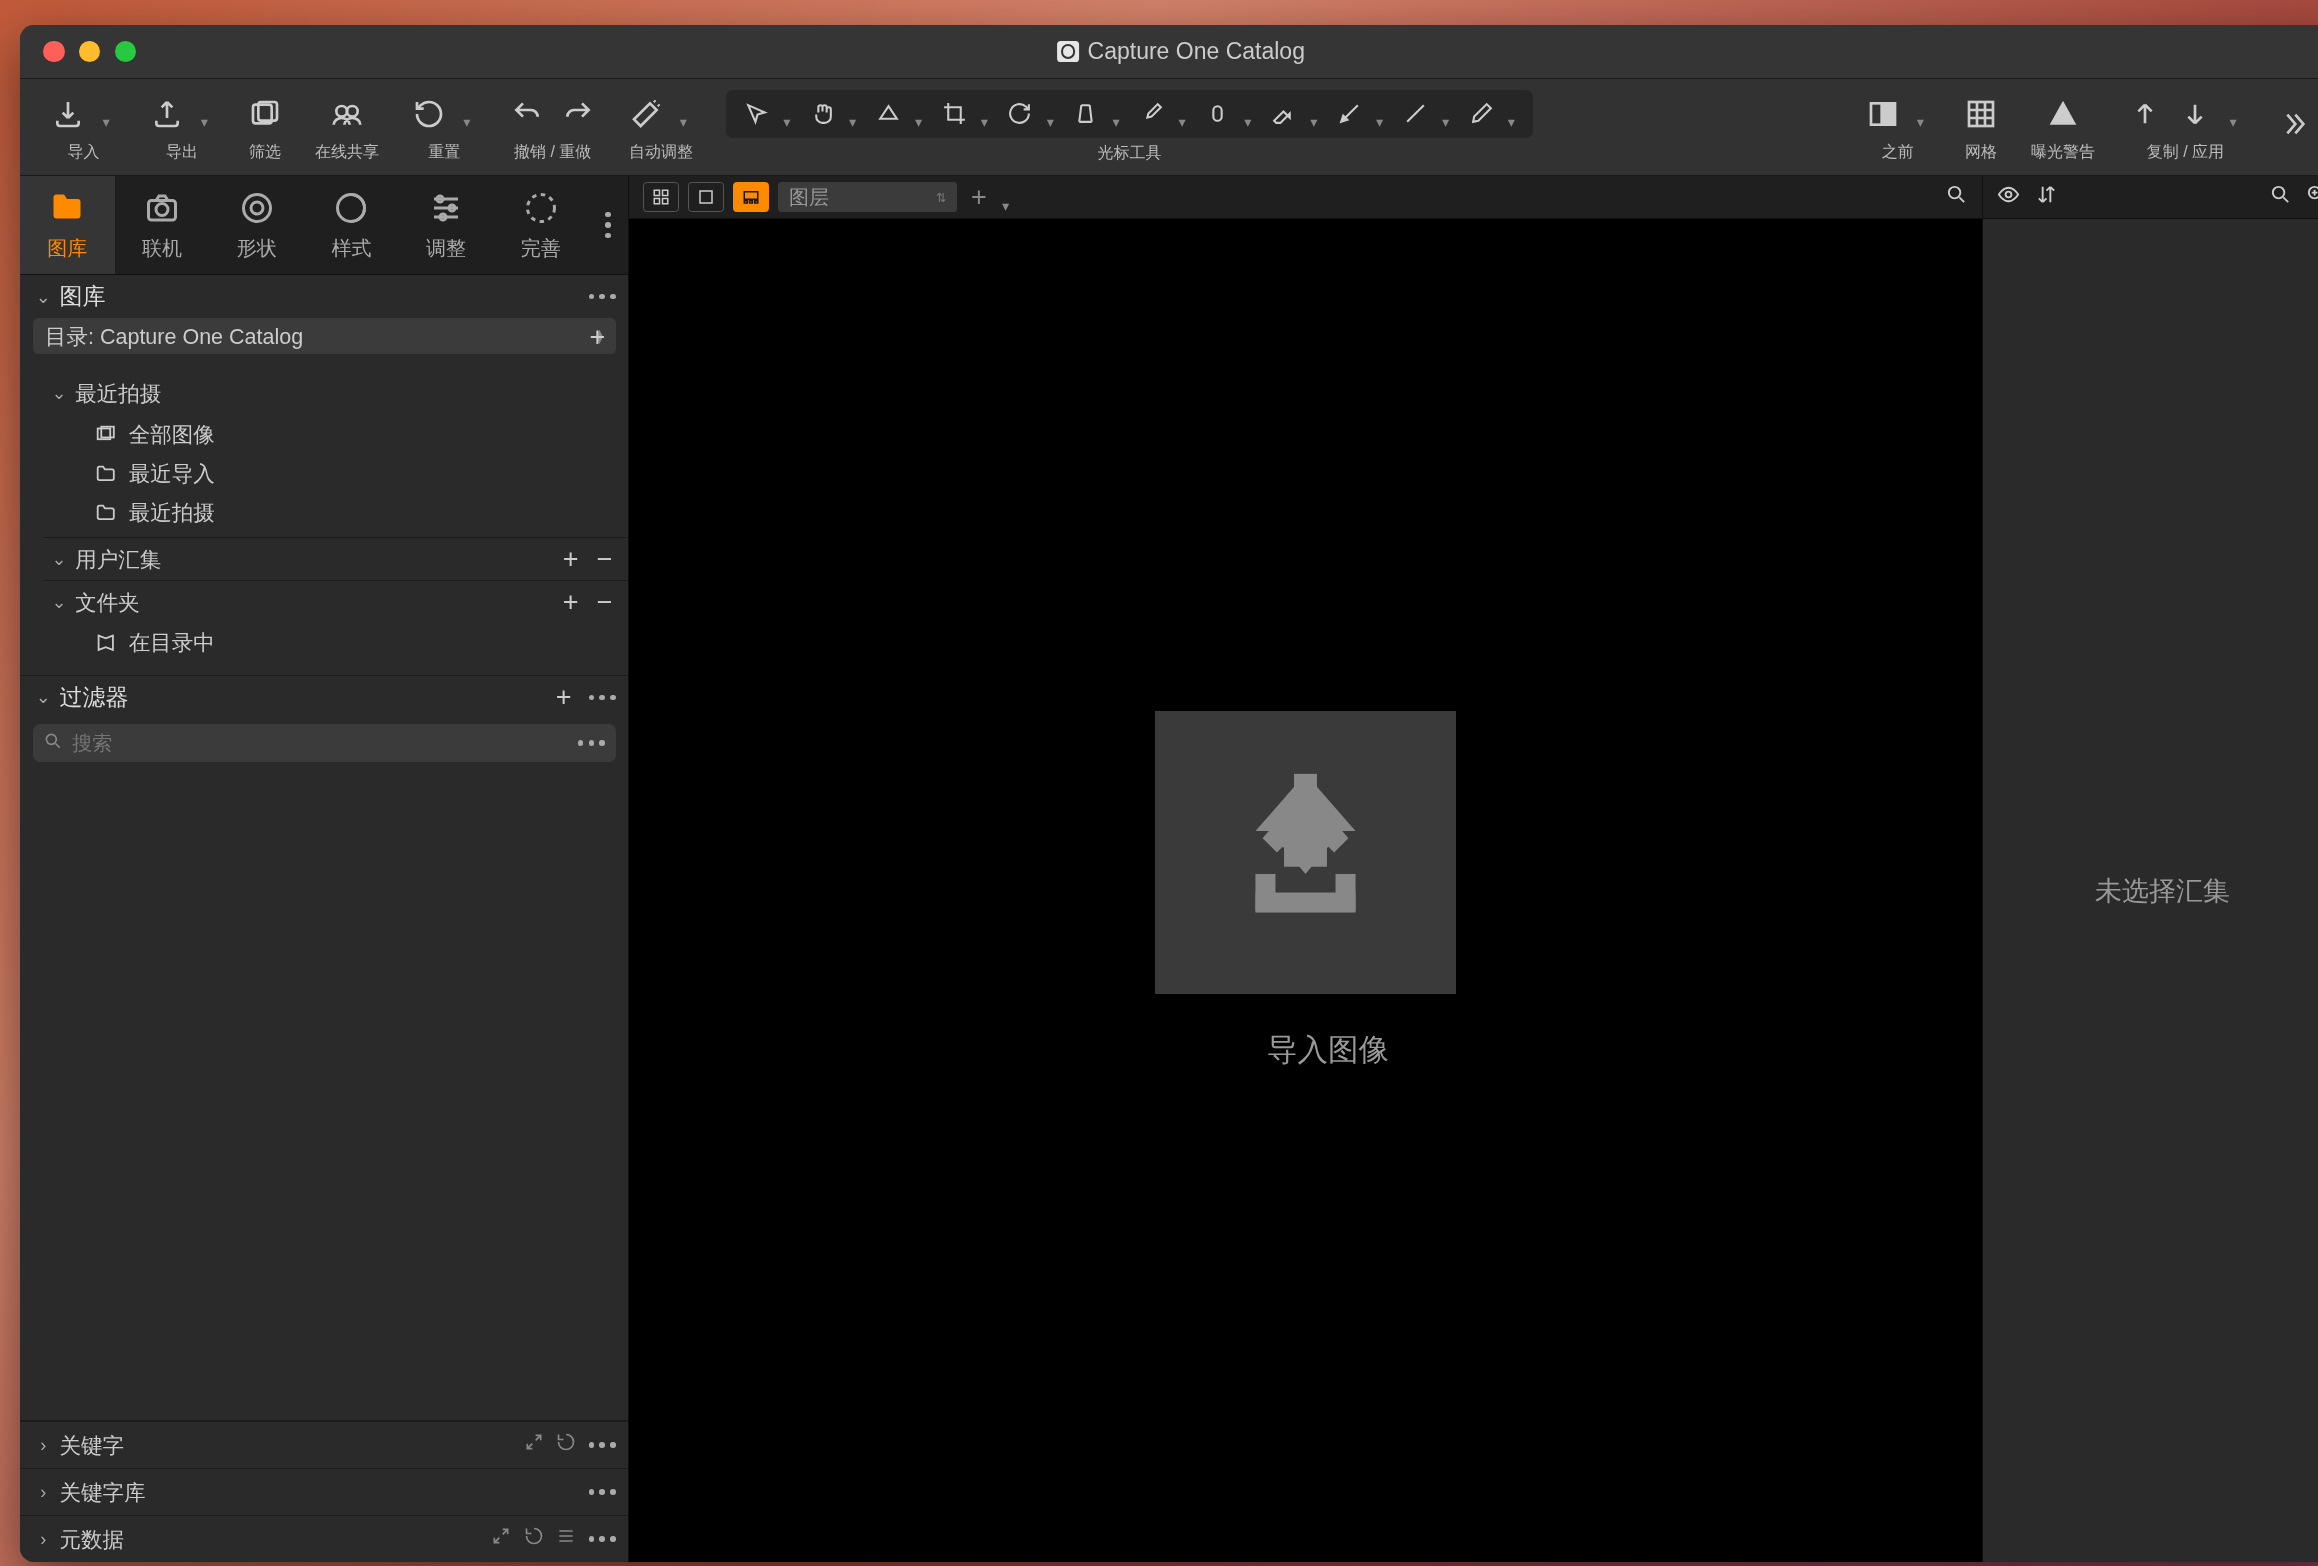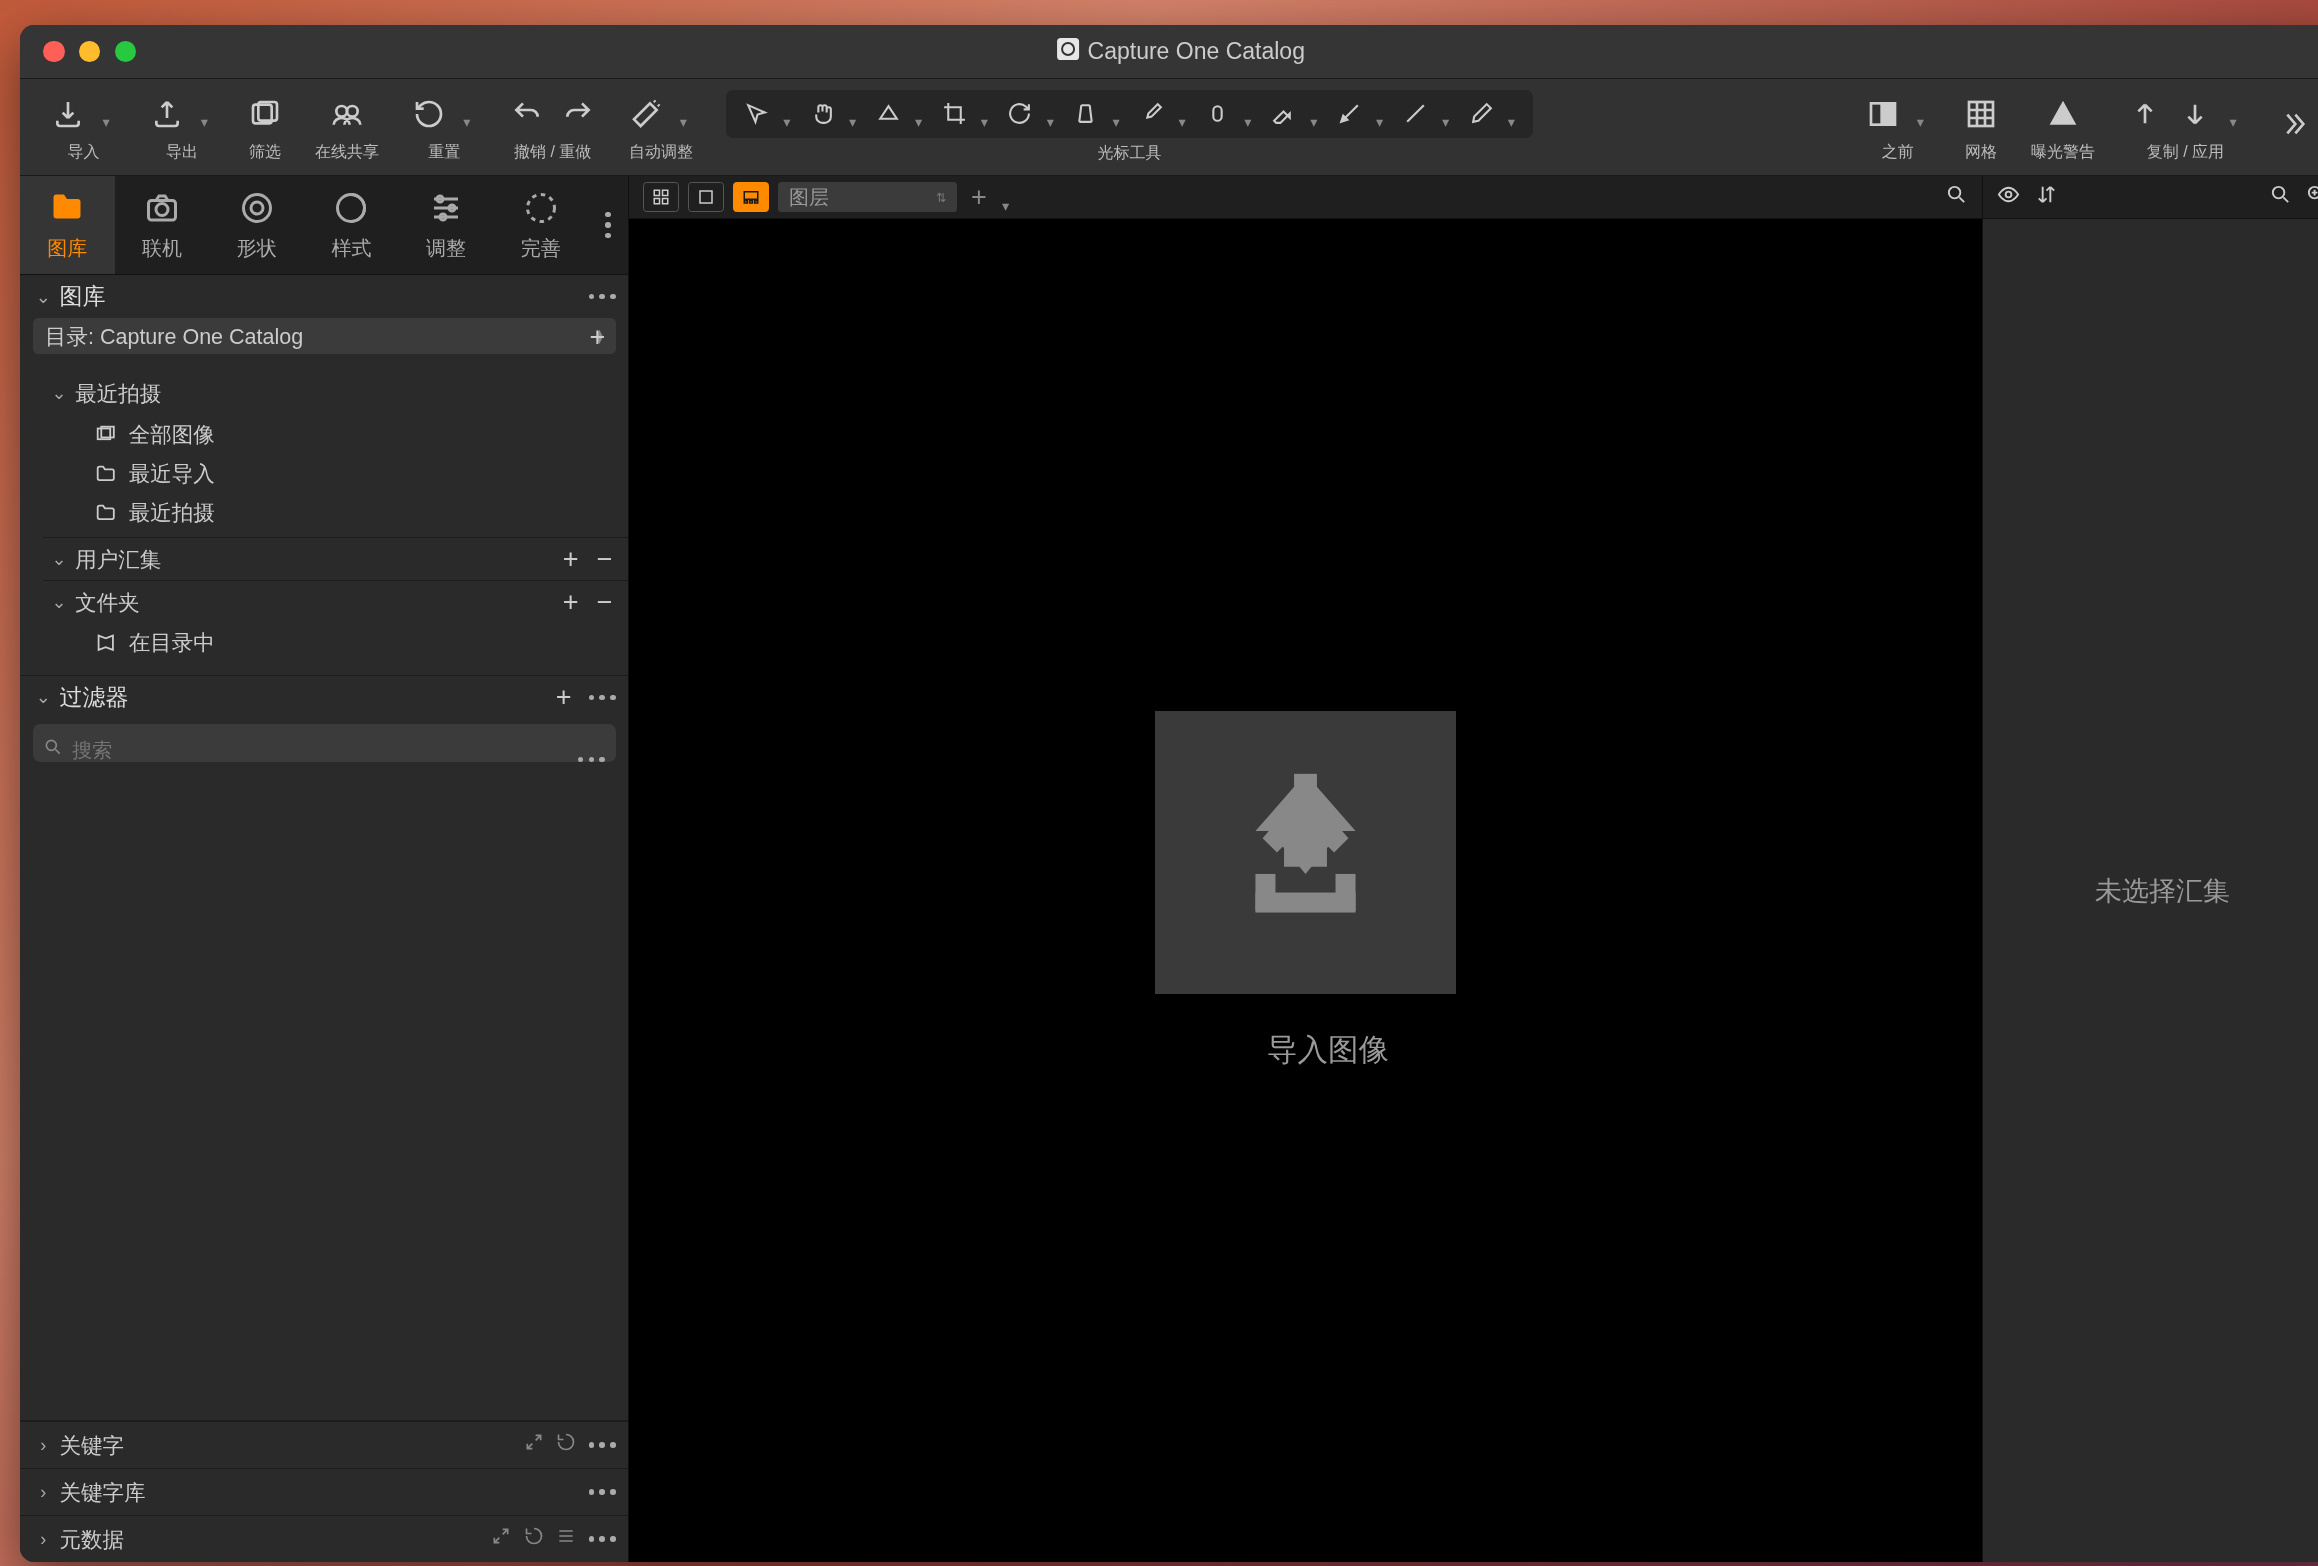--- a/index.html
+++ b/index.html
@@ -24,21 +24,21 @@
   background: #353535;
   display: flex; align-items: center;
   border-bottom: 0.9px solid #1a1a1a;
   position: relative;
 }
 .traffic { display: flex; gap: 14.3px; padding-left: 23px; }
 .traffic span { width: 21.5px; height: 21.5px; border-radius: 50%; display: block; }
 .tr-close { background: #ff5f57; }
 .tr-min { background: #ffbd2e; }
 .tr-max { background: #28c940; }
-.title-center { position: absolute; left: 50%; transform: translateX(-50%); display: flex; gap: 9px; color: #ccc; font-size: 23px; }
+.title-center { position: absolute; left: 50%; transform: translateX(-50%); display: flex; align-items: center; gap: 9px; color: #ccc; font-size: 23px; }
 .app-icon { width: 21.5px; height: 21.5px; background: #e6e6e6; border-radius: 3.6px; position: relative; }
 .app-icon::after { content:''; position:absolute; inset:3.6px; border-radius:50%; border:2.7px solid #333; }
 
 .main-toolbar {
   height: 97px;
   background: #323232;
   border-bottom: 0.9px solid #1a1a1a;
   display: flex; align-items: center; padding: 0 14.3px;
 }
 .tb-group { display: flex; flex-direction: column; align-items: center; justify-content: center; padding: 3.6px 16px; color: #bbb; }
@@ -81,21 +81,21 @@
 .catalog-select .sel-arrows { margin-left:auto; color:#888; font-size:14.3px; line-height:7.2px; }
 .tree { padding: 5.4px 0 12.5px 23px; font-size:21.5px; color:#ccc; }
 .tree-row { display:flex; align-items:center; height:39px; padding-left:10.8px; gap:10.8px; }
 .tree-row.sub { padding-left:50px; }
 .tree-row .ficon { width:25px; height:25px; display:flex; align-items:center; justify-content:center; }
 .tree-row .ficon svg { width:21.5px; height:21.5px; }
 .grp-row { display:flex; align-items:center; height:43px; padding:0 10.8px 0 23px; font-size:21.5px; color:#ccc; }
 .grp-row .rt { margin-left:auto; display:flex; gap:9px; }
 
 .filter-sec { flex:1; display:flex; flex-direction:column; }
-.search-box { margin:5.4px 12.5px 12.5px 12.5px; background:#3b3b3b; border-radius:7.2px; height:38px; display:flex; align-items:flex-end; padding:0 10.8px; color:#888; }
+.search-box { margin:5.4px 12.5px 12.5px 12.5px; background:#3b3b3b; border-radius:7.2px; height:38px; display:flex; align-items:center; padding:0 10.8px; color:#888; }
 .search-box input { flex:1; background:transparent; border:none; color:#ccc; font-size:20px; outline:none; }
 .search-box .sicon { margin-right:9px; }
 .search-box .sicon svg { width:20px; height:20px; }
 .filter-body { flex:1; }
 
 .collapsed-sections { }
 .col-sec { border-top:1.8px solid #1c1c1c; height:47px; display:flex; align-items:center; padding:0 12.5px; color:#ccc; font-size:21.5px; }
 .col-sec .rt { margin-left:auto; display:flex; align-items:center; gap:12.5px; color:#888; }
 .col-sec .rt svg { width:20px; height:20px; }
 

